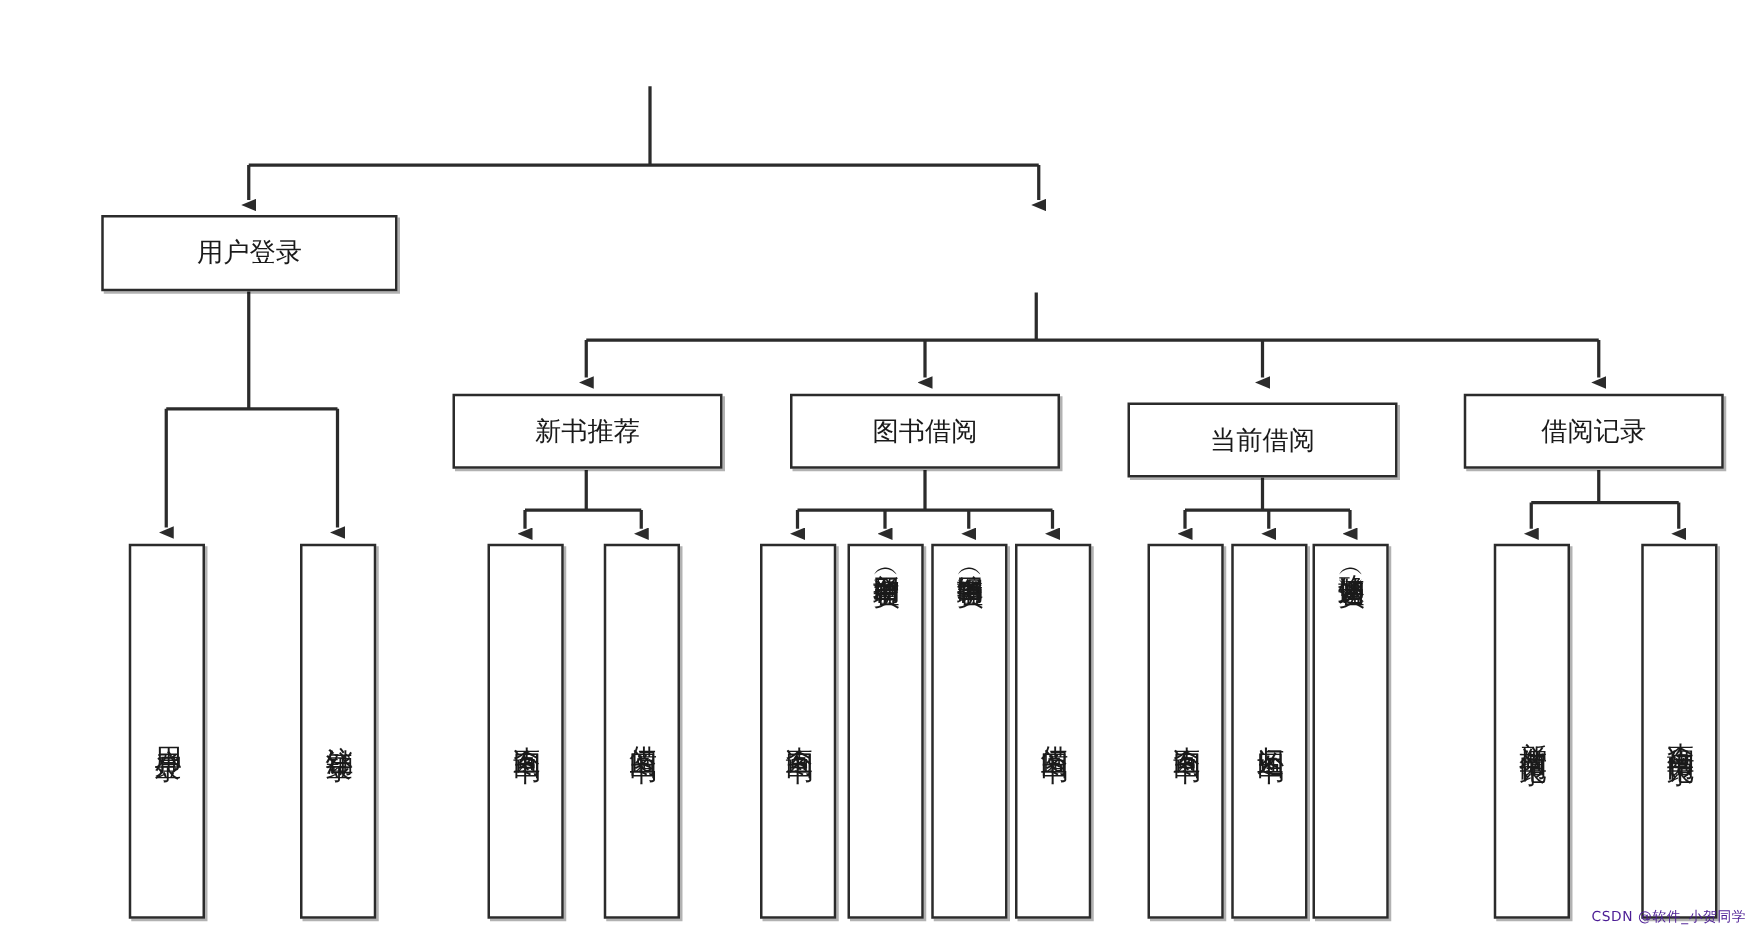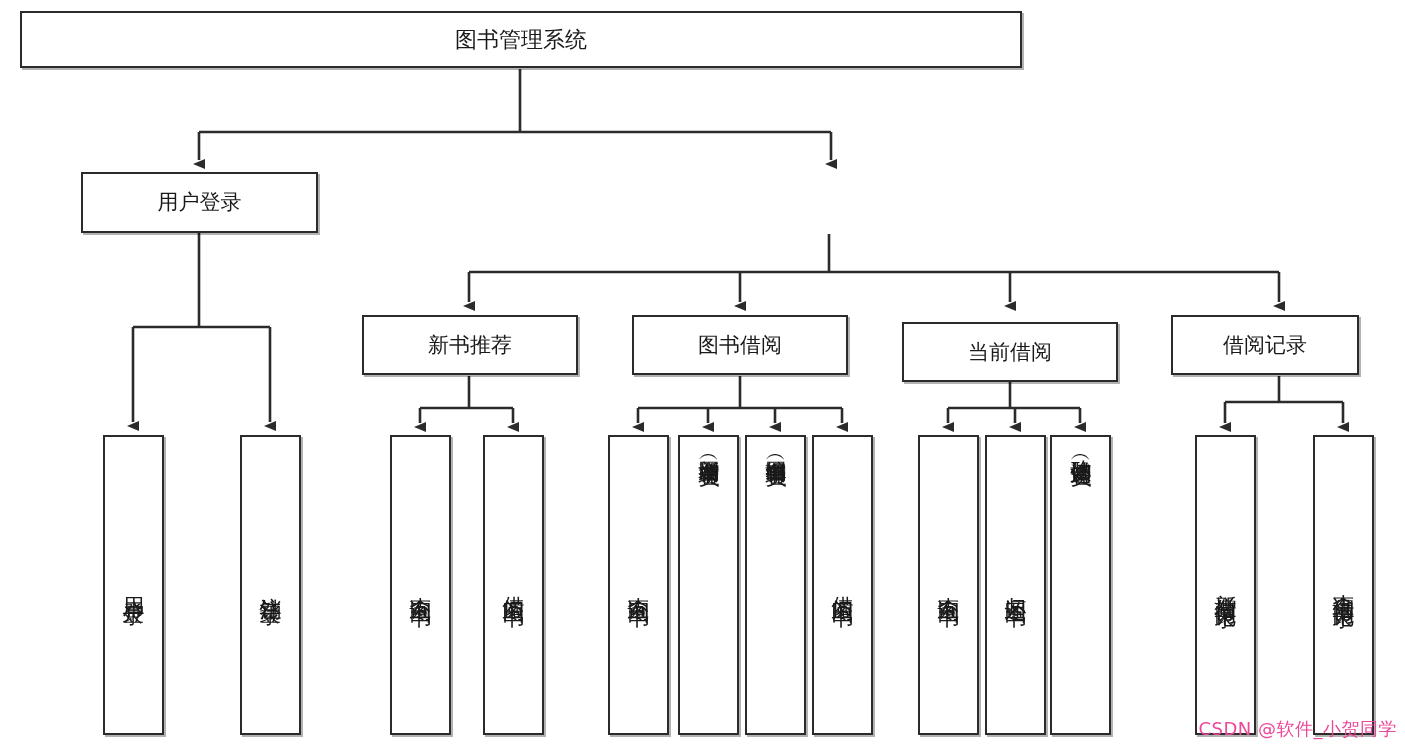--- a/index.html
+++ b/index.html
@@ -50,22 +50,22 @@
     white-space:nowrap;
   }
   .v-node.tall-text .lbl{font-size:21px;letter-spacing:1px;}
   .v-node.center .{}
   .v-node.mid{align-items:center;padding-top:0;}
 
   #watermark{
     position:absolute;
     right:8px;
     bottom:6px;
-    font-size:18px;
-    color:#ec4899;
+    font-size:11px;
+    color:#4c1d95;
     z-index:6;
     white-space:nowrap;
     letter-spacing:0.5px;
   }
 </style>
 </head>
 <body>
 
 <div id="stage">
 
@@ -112,42 +112,39 @@
       <path d="M1015,408 L1015,423" marker-end="url(#arw)"></path>
       <path d="M1080,408 L1080,423" marker-end="url(#arw)"></path>
 
       <path d="M1279,376 L1279,402"></path>
       <path d="M1225,402 L1343,402"></path>
       <path d="M1225,402 L1225,423" marker-end="url(#arw)"></path>
       <path d="M1343,402 L1343,423" marker-end="url(#arw)"></path>
     </g>
   </svg>
 
-  <div class="node h-node root" style="left:20px;top:11px;width:1002px;height:57px;">
-    <span class="lbl">图书管理系统</span>
-  </div>
 
   <div class="node h-node" style="left:81px;top:172px;width:237px;height:61px;">
     <span class="lbl">用户登录</span>
   </div>
 
 
   <div class="node h-node" style="left:362px;top:315px;width:216px;height:60px;">
     <span class="lbl">新书推荐</span>
   </div>
 
   <div class="node h-node" style="left:632px;top:315px;width:216px;height:60px;">
     <span class="lbl">图书借阅</span>
   </div>
 
   <div class="node h-node" style="left:902px;top:322px;width:216px;height:60px;">
     <span class="lbl">当前借阅</span>
   </div>
 
-  <div class="node h-node" style="left:1171px;top:315px;width:188px;height:60px;">
+  <div class="node h-node" style="left:1171px;top:315px;width:208px;height:60px;">
     <span class="lbl">借阅记录</span>
   </div>
 
   <div class="node v-node mid" style="left:103px;top:435px;width:61px;height:300px;">
     <span class="lbl">用户登录</span>
   </div>
 
   <div class="node v-node mid" style="left:240px;top:435px;width:61px;height:300px;">
     <span class="lbl">注销登录</span>
   </div>

